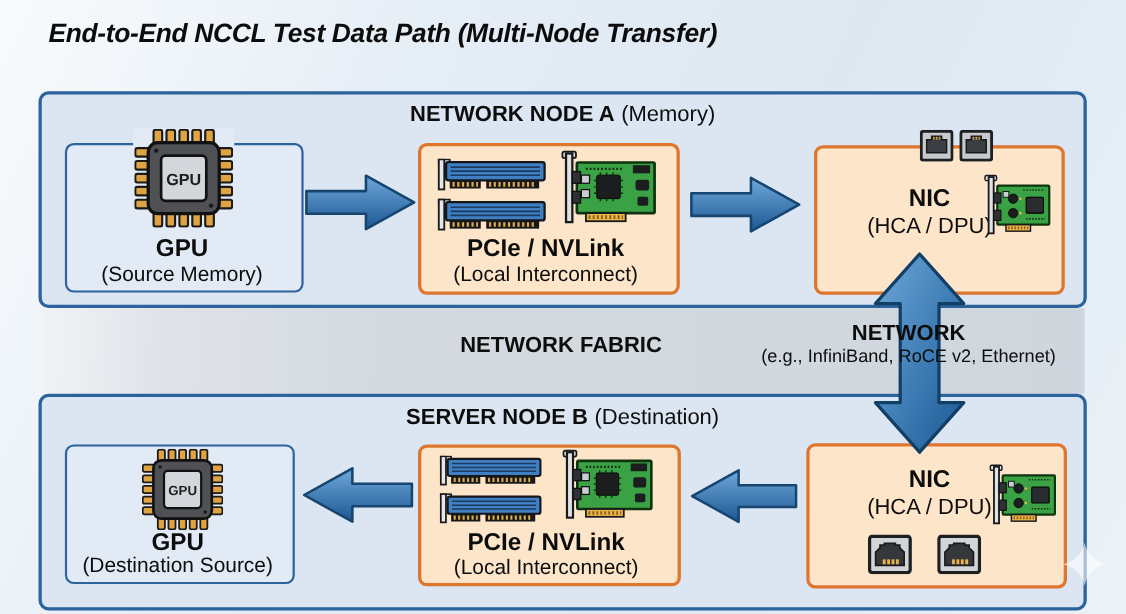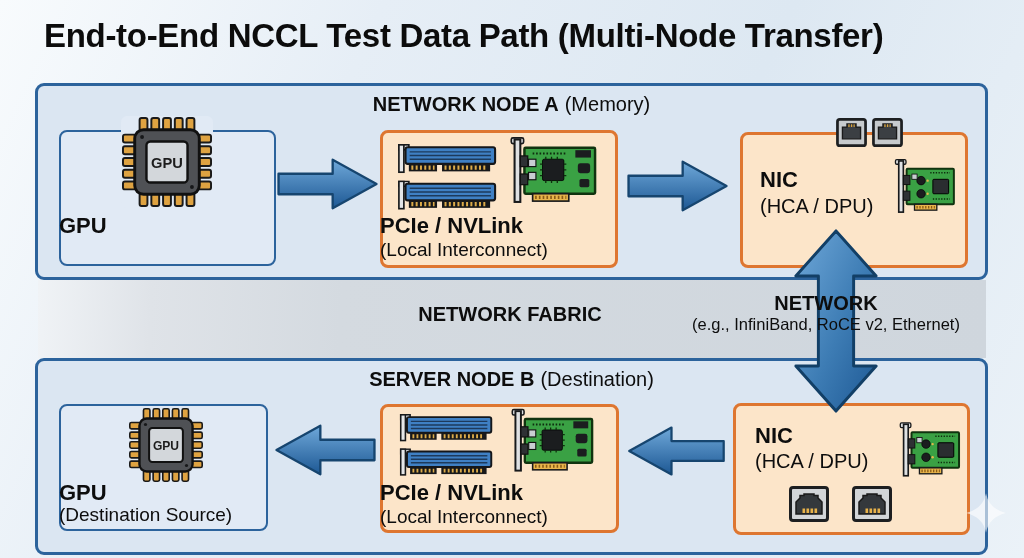--- a/index.html
+++ b/index.html
@@ -1,30 +1,30 @@
 <!DOCTYPE html>
 <html><head>
 <meta charset="utf-8">
 <style>
   html,body{margin:0;padding:0;background:#e9f0f7;}
   #stage{
     position:relative;width:1024px;height:558px;overflow:hidden;
     background:linear-gradient(115deg,#f8fbfd 0%,#e6eef6 30%,#dde8f2 62%,#ebf2f8 100%);
     font-family:"Liberation Sans","DejaVu Sans",sans-serif;color:#111;
   }
-  .title{position:absolute;left:44px;top:17px;font-size:33px;font-weight:700;letter-spacing:-.3px;color:#0c0c0c;white-space:nowrap;z-index:2;}
+  .title{position:absolute;left:44px;top:17px;font-size:24px;font-weight:700;letter-spacing:-.3px;color:#0c0c0c;white-space:nowrap;z-index:2;font-style:italic;}
   .band{position:absolute;left:38px;top:280px;width:948px;height:78px;z-index:0;
     background:linear-gradient(93deg,#f0f3f6 0%,#dfe3e8 12%,#d4dae0 32%,#cfd6dd 100%);}
   .node{position:absolute;background:#dbe6f2;border:3px solid #2c639c;border-radius:9px;z-index:1;}
   .node-header{position:absolute;left:0;right:0;top:7px;text-align:center;font-size:20px;color:#0d0d0d;white-space:nowrap;}
   .node-header .q{margin-left:6px;font-weight:400;}
   .b{font-weight:700;}
   .box-blue{position:absolute;background:#e1eaf5;border:2.5px solid #2c639c;border-radius:8px;z-index:2;}
   .box-orange{position:absolute;background:#fce5c9;border:3px solid #de7630;border-radius:8px;z-index:2;}
-  .lbl{position:absolute;line-height:1.12;color:#0d0d0d;z-index:3;white-space:nowrap;}
+  .lbl{position:absolute;text-align:center;line-height:1.12;color:#0d0d0d;z-index:3;white-space:nowrap;}
   .f22{font-size:22px;font-weight:700;}
   .f19{font-size:19px;font-weight:400;}
   .f20{font-size:20px;font-weight:400;}
   .icon{position:absolute;z-index:3;}
   .halo{position:absolute;z-index:3;background:#e1eaf5;border-radius:6px;}
   .arrow{position:absolute;z-index:4;}
   .varrow{position:absolute;z-index:5;}
   .nettext{position:absolute;z-index:6;text-align:center;color:#0d0d0d;white-space:nowrap;}
   .sparkle{position:absolute;z-index:7;}
   .defs{position:absolute;width:0;height:0;}
@@ -170,20 +170,21 @@
       <span class="b">NETWORK NODE A</span><span class="q">(Memory)</span>
     </div>
   </div>
 
   <div class="box-blue" style="left:59px;top:130px;width:213px;height:132px;"></div>
   <div class="halo" style="left:121px;top:116px;width:92px;height:92px;"></div>
   <svg class="icon" style="left:122px;top:117px;width:90px;height:90px;">
       <use href="#sym-chip"></use>
     </svg>
   <div class="lbl f22" style="left:59px;top:214px;width:213px;">GPU</div>
+  <div class="lbl f19" style="left:59px;top:239px;width:213px;">(Source Memory)</div>
 
   <svg class="arrow" style="left:275px;top:156px;width:106px;height:56px;">
       <use href="#sym-arrow-r"></use>
     </svg>
 
   <div class="box-orange" style="left:380px;top:130px;width:232px;height:132px;"></div>
   <svg class="icon" style="left:394px;top:144px;width:106px;height:68px;">
       <use href="#sym-slots"></use>
     </svg>
   <svg class="icon" style="left:508px;top:136px;width:92px;height:76px;">

